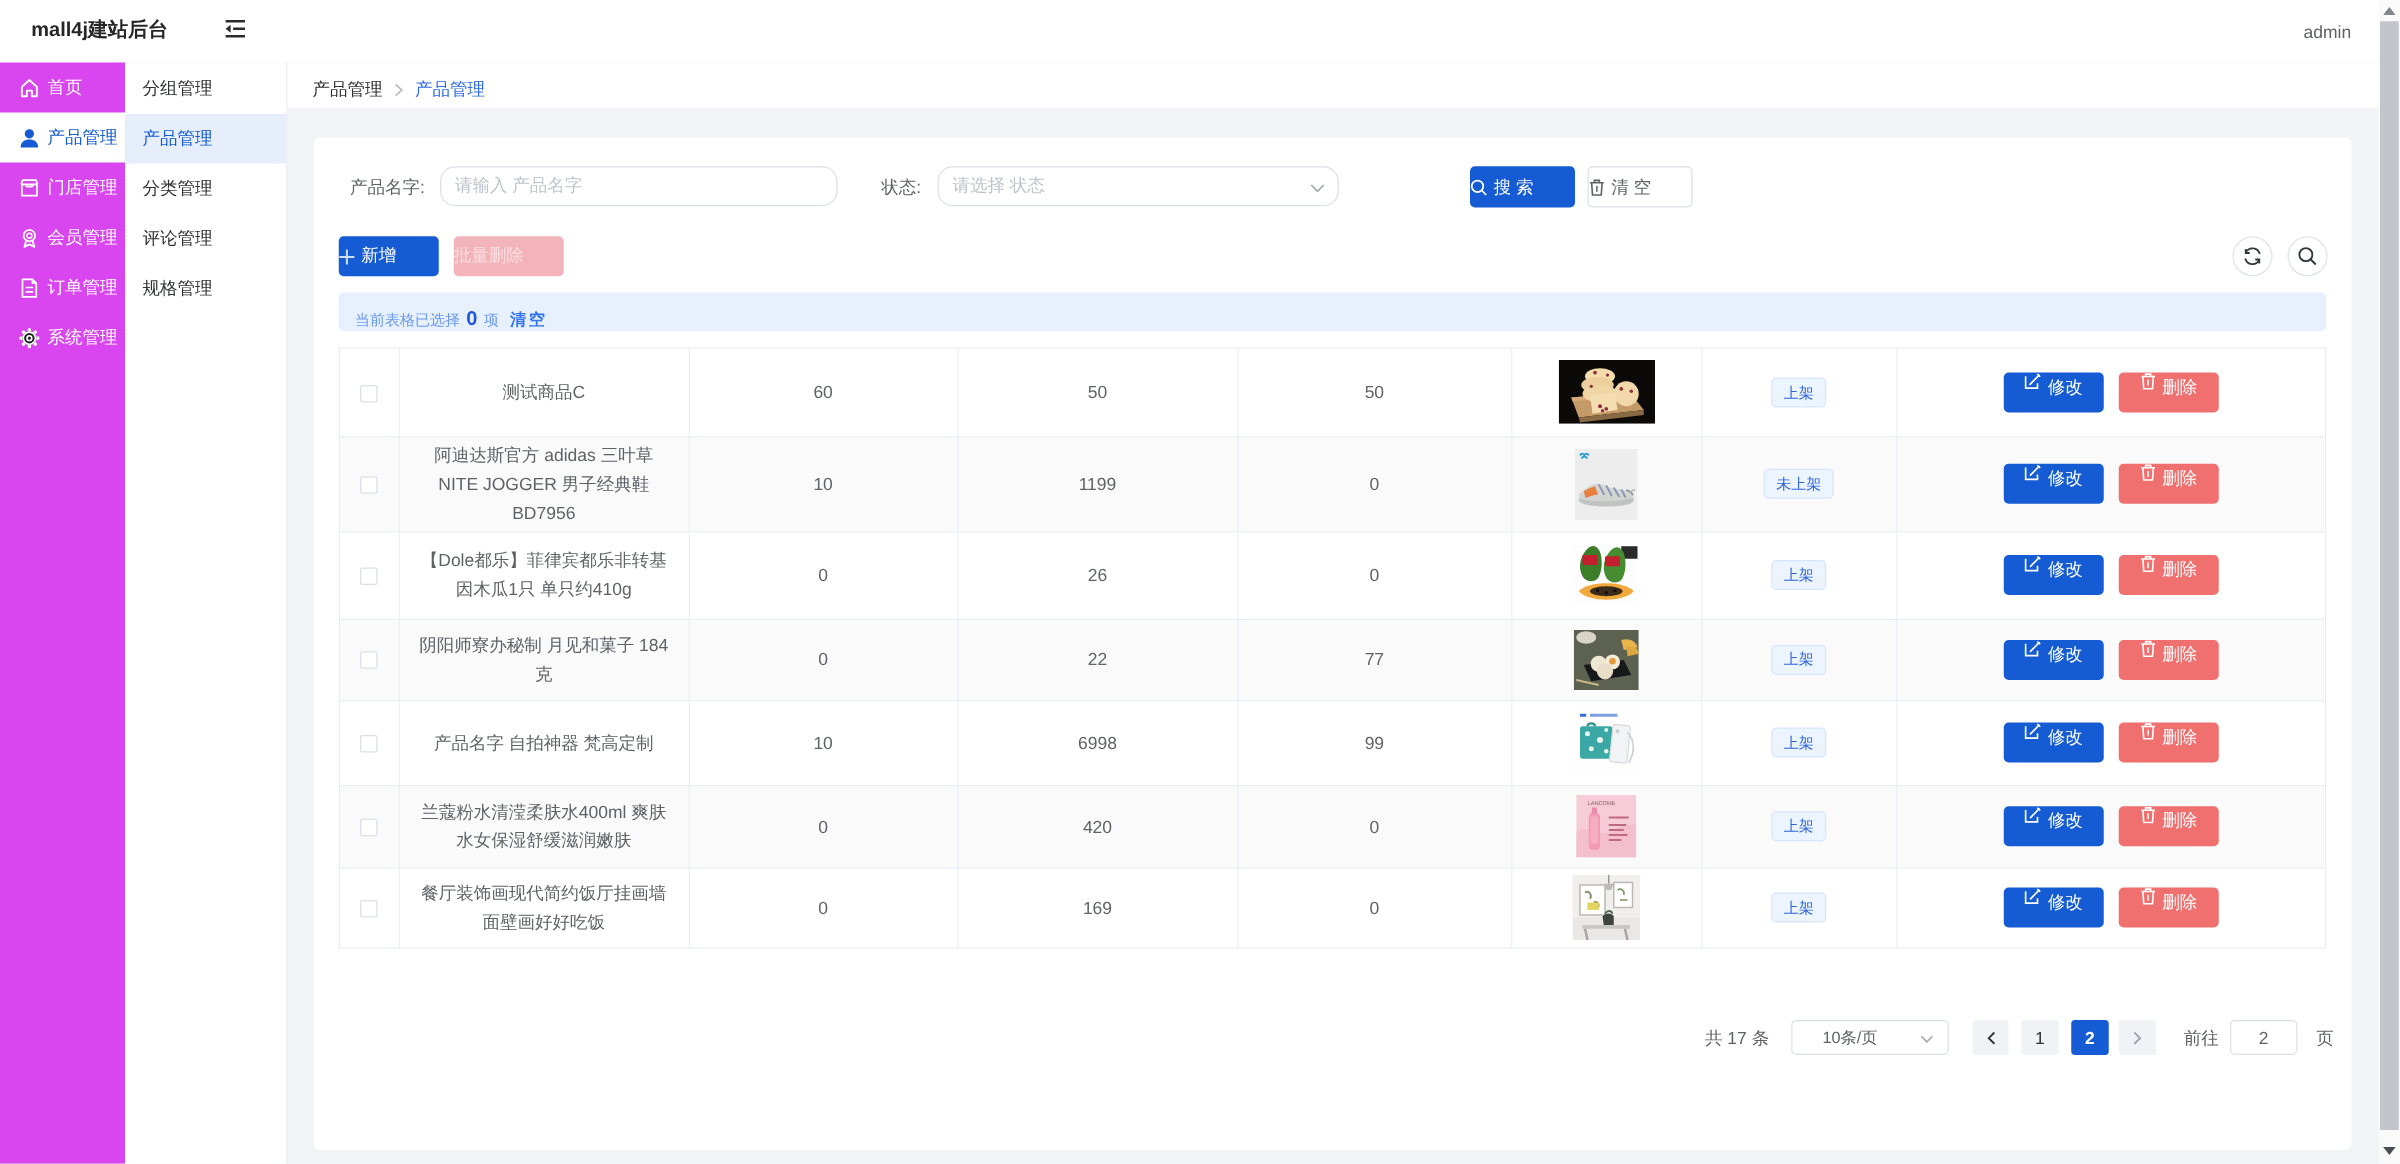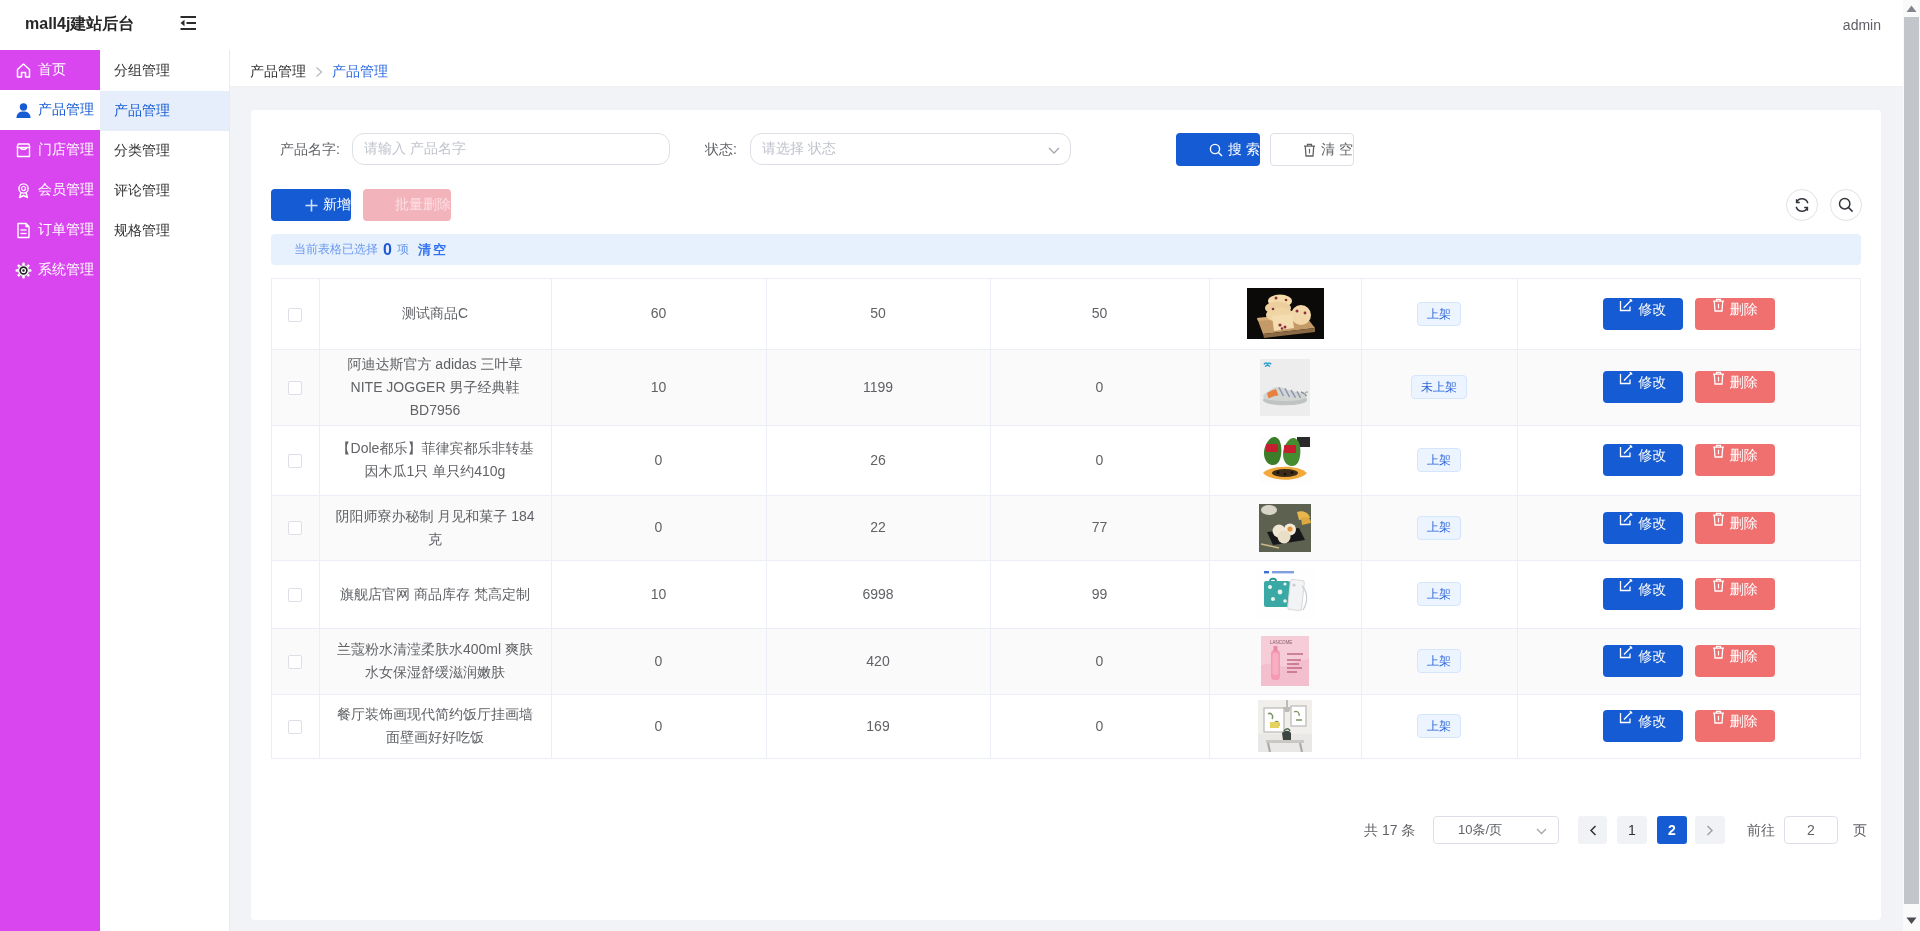--- a/index.html
+++ b/index.html
@@ -24,29 +24,29 @@
 #bc{left:230px;top:50px;width:1673px;height:37px;background:#fff;border-bottom:1px solid #f0f1f3;display:flex;align-items:center;padding-left:20px;padding-top:7px;font-size:14px}
 #bc .c1{color:#303133}
 #bc .sep{margin:0 9px;color:#c0c4cc}
 #bc .c2{color:#2e6be0}
 
 #card{left:251px;top:110px;width:1630px;height:810px;background:#fff;border-radius:4px}
 
 .flabel{color:#606266;font-size:14px}
 .inp{border:1px solid #dcdfe6;border-radius:12px;background:#fff;display:flex;align-items:center;color:#bfc3cb;font-size:14px}
 
-.btn{display:flex;align-items:center;justify-content:flex-end;border-radius:4px;font-size:14px;cursor:default}
+.btn{display:flex;align-items:center;justify-content:flex-start;border-radius:4px;font-size:14px;cursor:default}
 .btn svg{margin-right:5px}
 .bprim{background:#155bd4;color:#fff}
 .bplain{background:#fff;border:1px solid #dcdfe6;color:#606266}
 .bdis{background:#f3b3bb;color:#fbdfe3}
 .bdanger{background:#f06f6f;color:#fff}
 .circ{border:1px solid #dfe2e8;border-radius:50%;width:32px;height:32px;display:flex;align-items:center;justify-content:center;background:#fff}
 
-#alert{left:271px;top:234px;width:1590px;height:31px;background:#e7f1fd;border-radius:4px;display:flex;align-items:center;padding-left:23px;font-size:14px}
+#alert{left:271px;top:234px;width:1590px;height:31px;background:#e7f1fd;border-radius:4px;display:flex;align-items:flex-end;padding-left:13px;font-size:14px}
 
 #tblw{left:271px;top:278px;width:1590px;border:1px solid #ebeef5;border-bottom:none}
 table{border-collapse:collapse;table-layout:fixed;width:1588px;font-size:14px;color:#606266}
 th,td{border-right:1px solid #ebeef5;border-bottom:1px solid #ebeef5;text-align:center;vertical-align:middle;padding:0;line-height:23px}
 th:last-child,td:last-child{border-right:none}
 th{height:33px;background:#f8f9fb;color:#303133;font-weight:bold}
 tr.stripe td{background:#fafafa}
 .ckb{display:inline-block;width:14px;height:14px;border:1px solid #dcdfe6;border-radius:2px;background:#fff;vertical-align:middle}
 .tag{display:inline-flex;align-items:center;justify-content:center;height:24px;background:#ecf4ff;border:1px solid #d5e5fb;border-radius:4px;color:#2e66d9;font-size:12px;padding:0 9px}
 .ops{display:flex;align-items:center;justify-content:center;gap:12px}
@@ -322,21 +322,21 @@
                 </svg>修改</div>
 <div class="opbtn bdanger"><svg width="13" height="14" viewBox="0 0 13 14">
                   <path d="M1 3.2 H12 M4.5 3.2 V1.3 H8.5 V3.2 M2.3 3.2 L3 13 H10 L10.7 3.2" fill="none" stroke="#fff" stroke-width="1.3"></path>
                   <line x1="6.5" y1="5.8" x2="6.5" y2="10.4" stroke="#fff" stroke-width="1.2"></line>
                 </svg>删除</div>
 </div>
           </td>
         </tr>
 <tr style="height:68px">
           <td><span class="ckb"></span></td>
-          <td>旗舰店官网 商品库存 梵高定制</td>
+          <td>产品名字 自拍神器 梵高定制</td>
           <td>10</td>
           <td>6998</td>
           <td>99</td>
           <td>
 <svg class="thumb" width="58" height="53" viewBox="0 0 58 53">
               <rect width="58" height="53" fill="#fefefe"></rect>
               <rect x="8" y="3" width="5" height="2.4" fill="#3a6fd8"></rect>
               <rect x="16" y="3" width="22" height="2.4" fill="#7e9fe0"></rect>
               <path d="M14 13 C14 10 20 10 20 13" stroke="#2c9391" stroke-width="1.8" fill="none"></path>
               <rect x="8" y="13" width="26" height="26" rx="2" fill="#3aa8a4"></rect>

